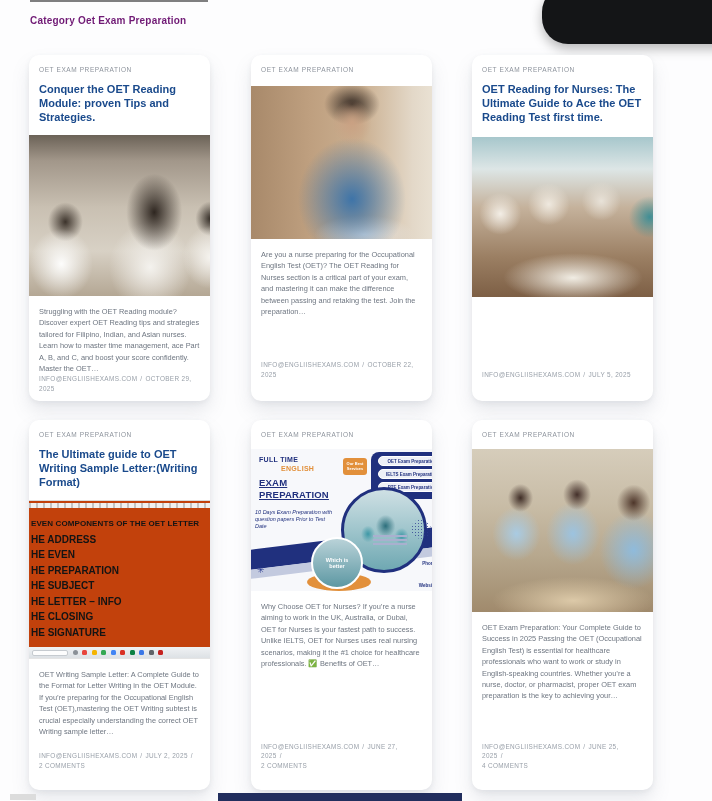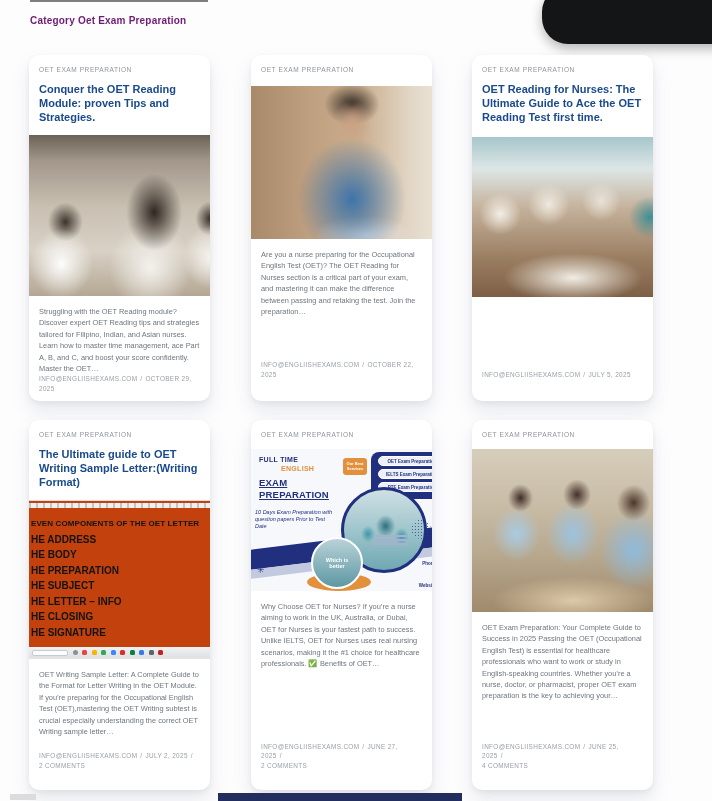--- a/index.html
+++ b/index.html
@@ -137,21 +137,21 @@
   </div>
 </article>
 
 <article class="card r2 c1">
   <a class="cat">OET EXAM PREPARATION</a>
   <h2 class="title">The Ultimate guide to OET Writing Sample Letter:(Writing Format)</h2>
   <div class="photo doc">
     <div class="doc-ruler"></div>
     <div class="doc-head">EVEN COMPONENTS OF THE OET LETTER</div>
     <div class="doc-item">HE ADDRESS</div>
-    <div class="doc-item">HE BODY</div>
+    <div class="doc-item">HE EVEN</div>
     <div class="doc-item">HE PREPARATION</div>
     <div class="doc-item">HE SUBJECT</div>
     <div class="doc-item">HE LETTER – INFO</div>
     <div class="doc-item">HE CLOSING</div>
     <div class="doc-item">HE SIGNATURE</div>
     <div class="doc-task">
       <span class="doc-search"></span>
       <span class="doc-ic" style="background:#8a9097;border-radius:50%"></span>
       <span class="doc-ic" style="background:#e8453c"></span>
       <span class="doc-ic" style="background:#f5b400"></span>

